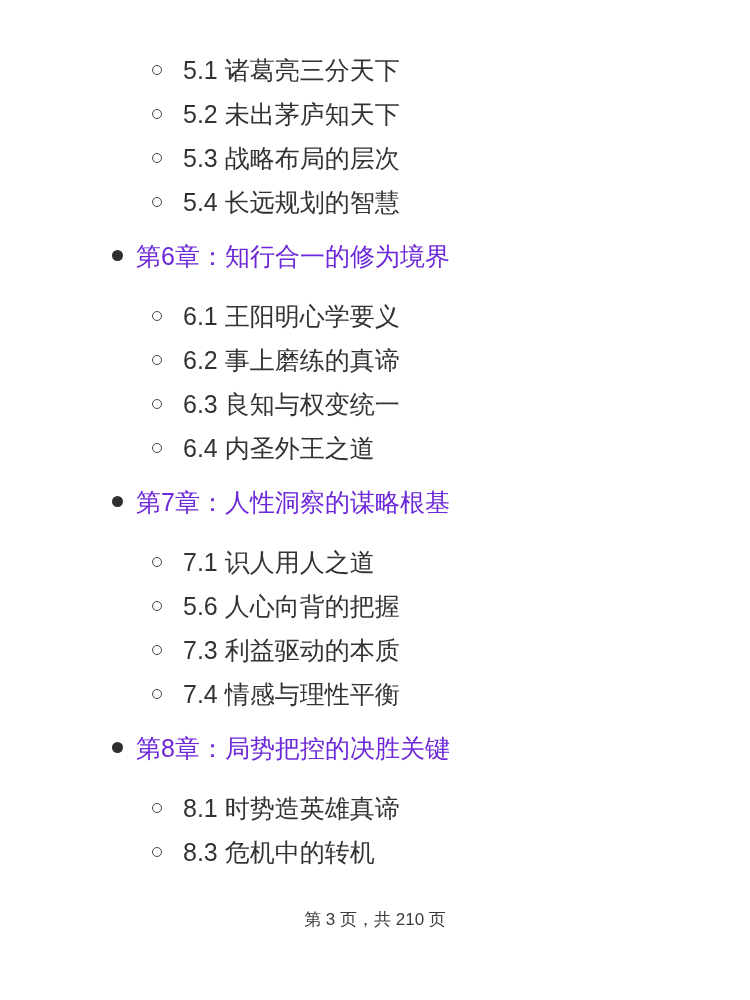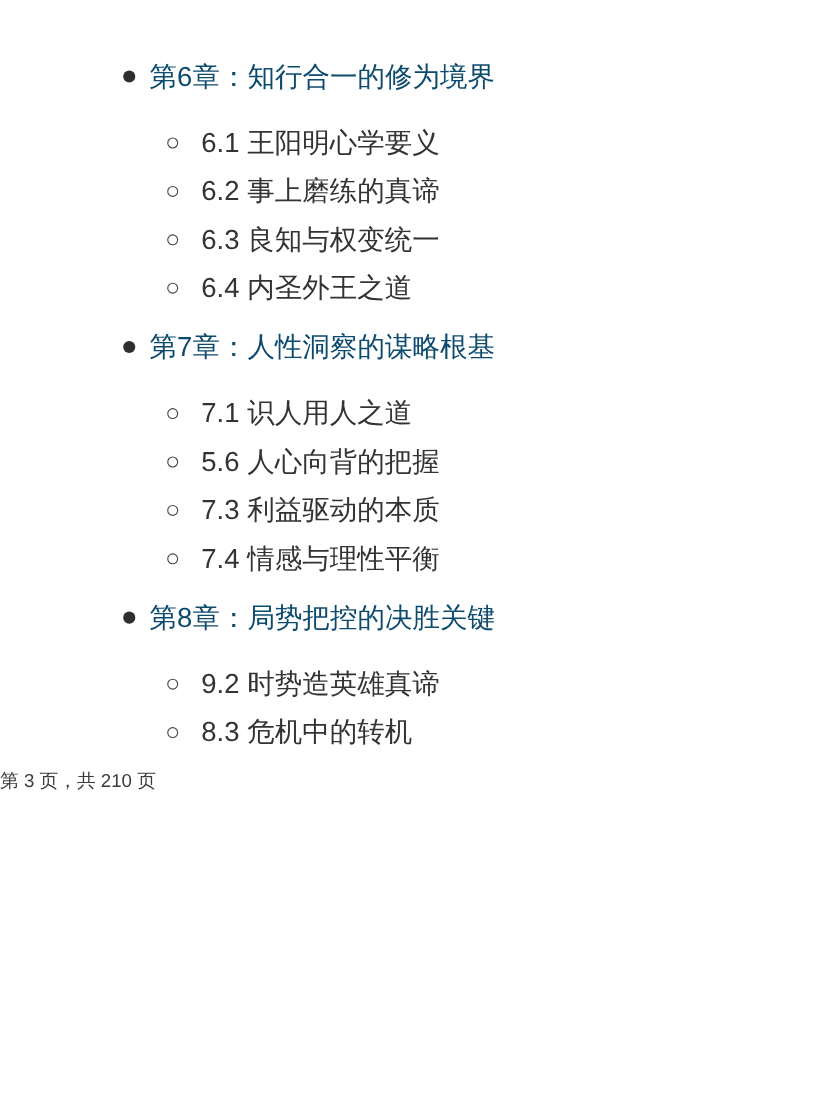--- a/index.html
+++ b/index.html
@@ -27,21 +27,21 @@
     list-style: none;
     margin: 0;
     padding: 0;
   }
   
   .chapter-line {
     position: relative;
     padding-left: 136px;
     line-height: 44px;
     font-size: 25px;
-    color: #0c4a6e;
+    color: #6d28d9;
     white-space: nowrap;
   }
   .bullet-disc {
     position: absolute;
     left: 112px;
     top: 16px;
     width: 11px;
     height: 11px;
     border-radius: 50%;
     background: #2f2f2f;
@@ -65,34 +65,54 @@
     position: absolute;
     left: 152px;
     top: 17px;
     width: 8px;
     height: 8px;
     border: 1.5px solid #454545;
     border-radius: 50%;
     background: transparent;
   }
   .footer {
-    margin-top: 12px;
-    text-align: left;
+    margin-top: 36px;
+    text-align: center;
     font-size: 17px;
     line-height: 20px;
     color: #3c3c3c;
   }
 </style>
 </head>
 <body>
 
 <div class="page">
   <div class="content">
     <ul class="l1">
 
+      <li>
+        <ul class="l2 first">
+          <li class="sub">
+            <span class="bullet-circle"></span>
+            <span>5.1 诸葛亮三分天下</span>
+          </li>
+          <li class="sub">
+            <span class="bullet-circle"></span>
+            <span>5.2 未出茅庐知天下</span>
+          </li>
+          <li class="sub">
+            <span class="bullet-circle"></span>
+            <span>5.3 战略布局的层次</span>
+          </li>
+          <li class="sub">
+            <span class="bullet-circle"></span>
+            <span>5.4 长远规划的智慧</span>
+          </li>
+        </ul>
+      </li>
 
       <li>
         <div class="chapter-line">
           <span class="bullet-disc"></span>
           <span>第6章：知行合一的修为境界</span>
         </div>
         <ul class="l2">
           <li class="sub">
             <span class="bullet-circle"></span>
             <span>6.1 王阳明心学要义</span>
@@ -138,21 +158,21 @@
       </li>
 
       <li>
         <div class="chapter-line">
           <span class="bullet-disc"></span>
           <span>第8章：局势把控的决胜关键</span>
         </div>
         <ul class="l2">
           <li class="sub">
             <span class="bullet-circle"></span>
-            <span>9.2 时势造英雄真谛</span>
+            <span>8.1 时势造英雄真谛</span>
           </li>
           <li class="sub">
             <span class="bullet-circle"></span>
             <span>8.3 危机中的转机</span>
           </li>
         </ul>
       </li>
 
     </ul>
   </div>

